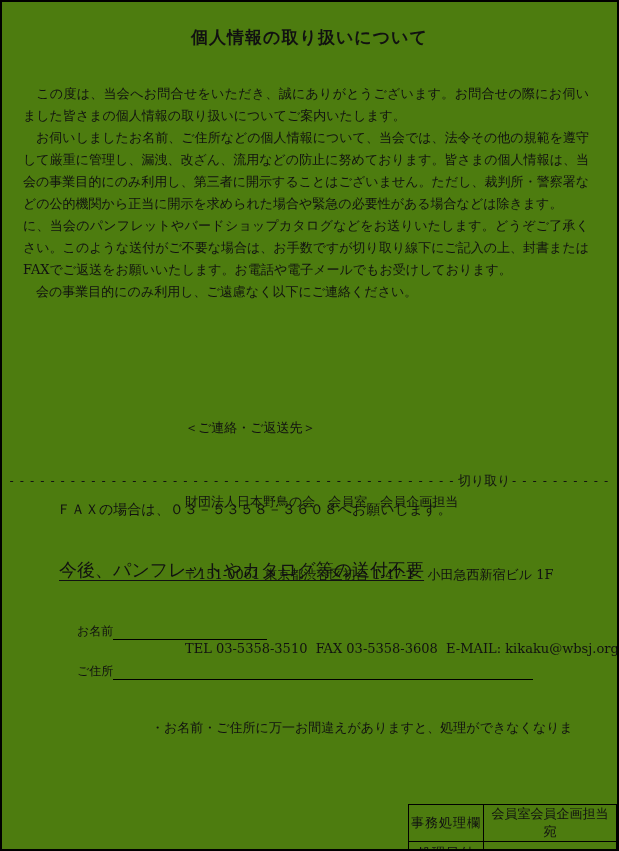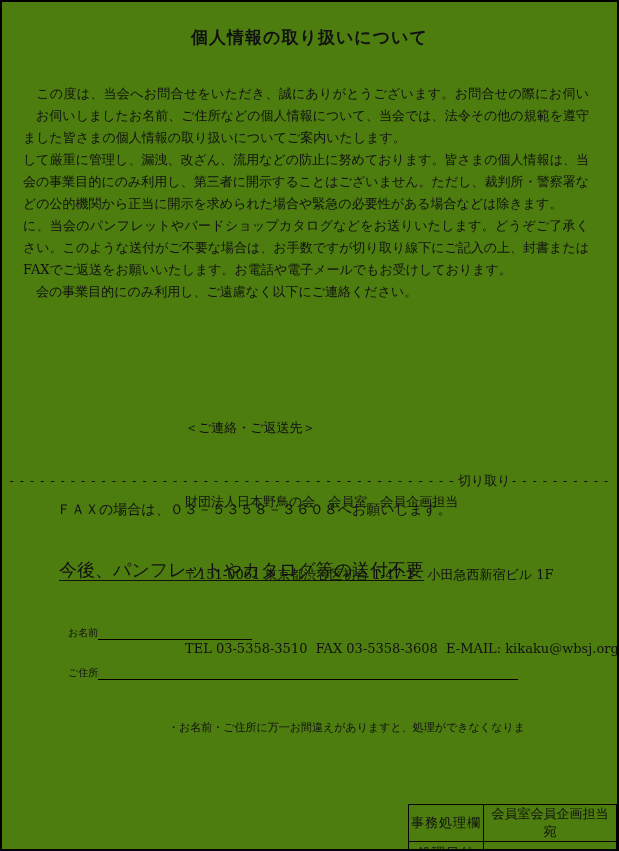--- a/index.html
+++ b/index.html
@@ -82,40 +82,40 @@
     position: absolute;
     top: 556px;
     left: 57px;
     font-size: 18px;
     font-family: "DejaVu Sans", "Liberation Sans", sans-serif;
     text-decoration: underline;
     text-underline-offset: 4px;
   }
   .form-row {
     position: absolute;
-    left: 66px;
-    font-size: 10px;
+    left: 75px;
+    font-size: 12px;
     white-space: nowrap;
     font-family: Liberation Mono, monospace;
   }
   .form-row.name-row { top: 621px; }
   .form-row.addr-row { top: 661px; }
   .blank-line {
     display: inline-block;
     border-bottom: 1px solid #000000;
     height: 16px;
     vertical-align: bottom;
   }
   .blank-line.name { width: 154px; }
   .blank-line.addr { width: 420px; }
   .caution-note {
     position: absolute;
     top: 716px;
-    left: 166px;
-    font-size: 11px;
+    left: 149px;
+    font-size: 13px;
     line-height: 20.5px;
     white-space: nowrap;
   }
   .office-table {
     position: absolute;
     top: 802px;
     left: 406px;
     border-collapse: collapse;
     font-size: 13px;
   }
@@ -131,22 +131,22 @@
 </style>
 </head>
 <body>
 
 <div class="page">
 
   <div class="doc-title">個人情報の取り扱いについて</div>
 
   <div class="body-block">
     <div class="body-line just">　この度は、当会へお問合せをいただき、誠にありがとうございます。お問合せの際にお伺いし</div>
+    <div class="body-line">ました皆さまの個人情報の取り扱いについてご案内いたします。</div>
     <div class="body-line just">　お伺いしましたお名前、ご住所などの個人情報について、当会では、法令その他の規範を遵守</div>
-    <div class="body-line">ました皆さまの個人情報の取り扱いについてご案内いたします。</div>
     <div class="body-line just">して厳重に管理し、漏洩、改ざん、流用などの防止に努めております。皆さまの個人情報は、当</div>
     <div class="body-line just">会の事業目的にのみ利用し、第三者に開示することはございません。ただし、裁判所・警察署な</div>
     <div class="body-line">どの公的機関から正当に開示を求められた場合や緊急の必要性がある場合などは除きます。</div>
     <div class="body-line just">に、当会のパンフレットやバードショップカタログなどをお送りいたします。どうぞご了承くだ</div>
     <div class="body-line just">さい。このような送付がご不要な場合は、お手数ですが切り取り線下にご記入の上、封書または</div>
     <div class="body-line">FAXでご返送をお願いいたします。お電話や電子メールでもお受けしております。</div>
     <div class="body-line">　会の事業目的にのみ利用し、ご遠慮なく以下にご連絡ください。</div>
   </div>
 
   <div class="contact-block">

